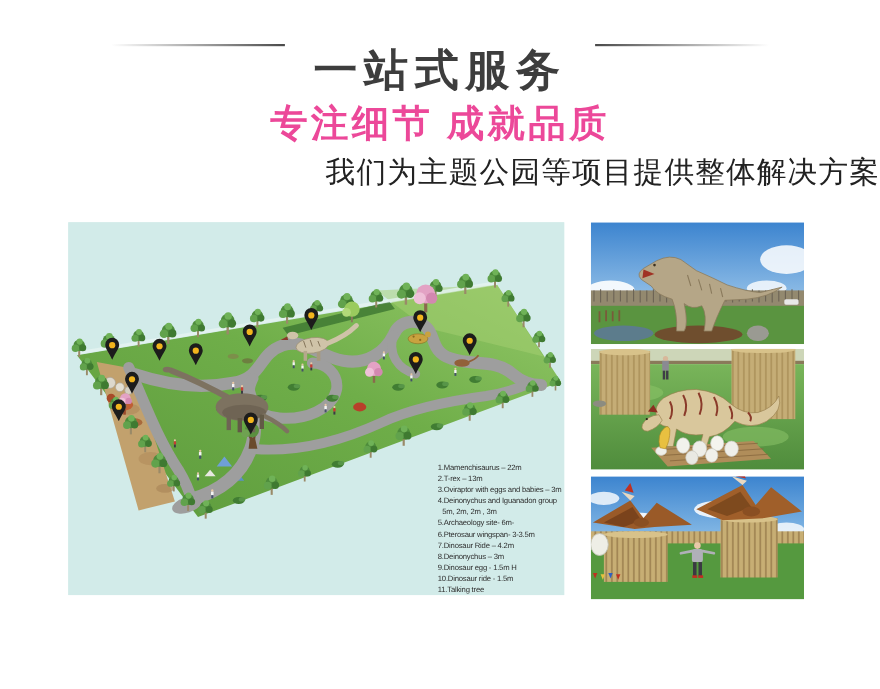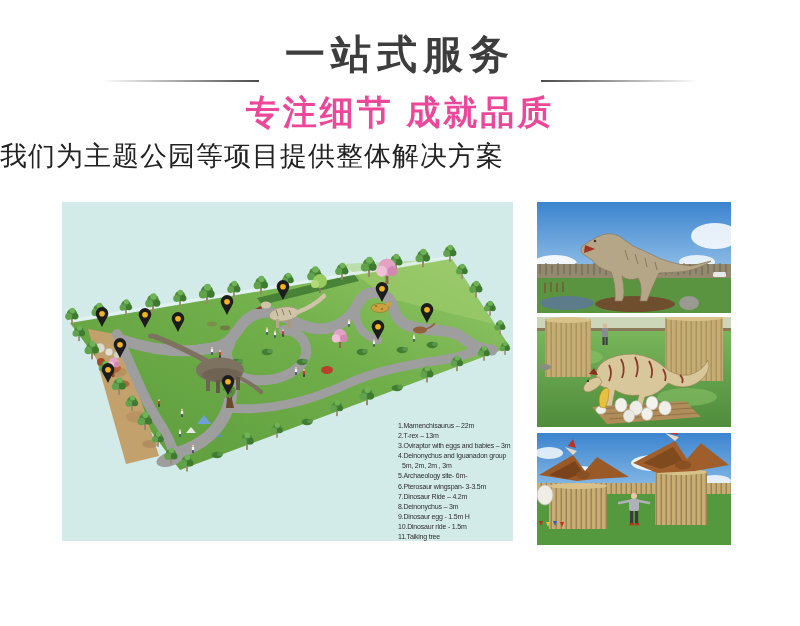--- a/index.html
+++ b/index.html
@@ -2,28 +2,28 @@
 <html><head>
 <meta charset="utf-8">
 <style>
   html,body{margin:0;padding:0;background:#ffffff;}
   body{width:800px;height:626px;position:relative;overflow:hidden;
        font-family:"Liberation Sans","DejaVu Sans",sans-serif;}
   .page{position:absolute;inset:0;background:#fff;}
 
   
   .title-row{position:absolute;top:36px;left:0;right:0;height:46px;
-             display:flex;align-items:flex-end;justify-content:center;gap:26px;}
+             display:flex;align-items:flex-start;justify-content:center;gap:26px;}
   .title-line{width:158px;height:2px;margin-top:4px;}
   .title-line.left{background:linear-gradient(to left,#4a4a4a,rgba(74,74,74,0));}
   .title-line.right{background:linear-gradient(to right,#4a4a4a,rgba(74,74,74,0));}
   .banner-title{font-size:40px;color:#3d3d3d;font-weight:600;letter-spacing:6px;white-space:nowrap;}
   .headline{position:absolute;top:90px;left:0;right:0;text-align:center;
             font-size:34px;font-weight:bold;color:#ec4899;letter-spacing:3px;}
-  .subheadline{position:absolute;top:138px;left:0;right:0;text-align:left;
+  .subheadline{position:absolute;top:138px;left:0;right:0;text-align:right;
             font-size:27px;font-weight:500;color:#222;letter-spacing:1px;}
 
   
   .map-panel{position:absolute;left:62px;top:202px;width:451px;height:339px;
              background:#d2ebe9;overflow:hidden;}
   .map-svg{position:absolute;inset:0;}
   .legend{position:absolute;left:336px;top:219px;margin:0;padding:0;list-style:none;
           font-size:7px;line-height:10.1px;color:#2e2e2e;letter-spacing:-0.2px;white-space:nowrap;}
   .legend li.indent{padding-left:4px;}
 

